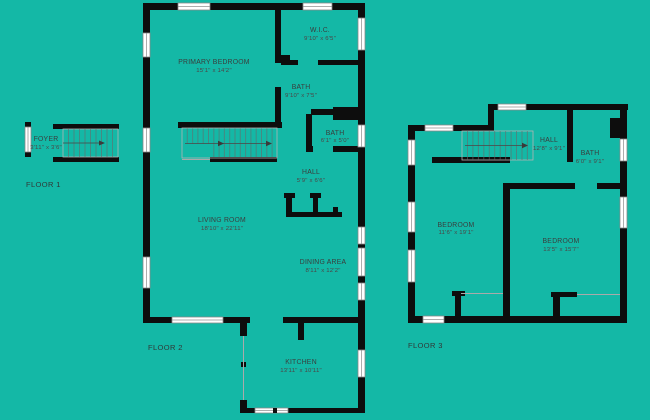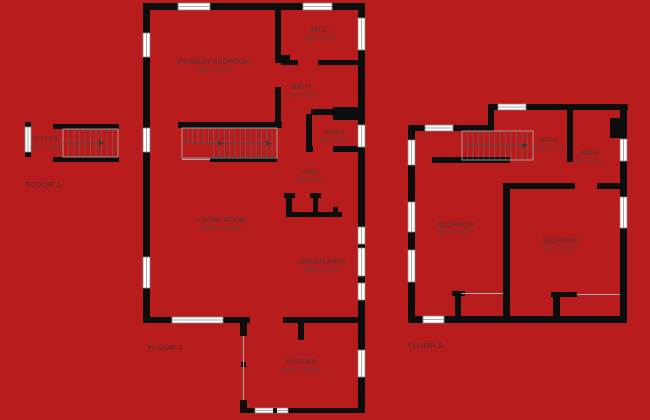--- a/index.html
+++ b/index.html
@@ -1,16 +1,16 @@
 <!DOCTYPE html>
 <html><head>
 <meta charset="utf-8">
 <style>
   html,body{margin:0;padding:0;background:#ffffff;}
-  .stage{width:650px;height:420px;position:relative;background:#b91c1c;overflow:hidden;}
+  .stage{width:650px;height:420px;position:relative;background:#14b8a6;overflow:hidden;}
   svg{display:block;font-family:"Liberation Sans",sans-serif;}
   .wall{fill:#0d0d0d;stroke:none;}
   .win-rect{fill:#ffffff;stroke:#8a8a8a;stroke-width:0.8;}
   .win-line{stroke:#8a8a8a;stroke-width:0.7;}
   .tread{stroke:#6a6a6a;stroke-width:0.6;fill:none;}
   .stair-border{fill:none;stroke:#b5b5b5;stroke-width:0.8;}
   .stair-mid{stroke:#4a4a4a;stroke-width:0.8;fill:none;}
   .arrow{fill:#3a3a3a;stroke:none;}
   .thin{stroke:#aaaaaa;stroke-width:1;fill:none;}
   .room-name{font-size:6.8px;fill:#3b3b3b;text-anchor:middle;letter-spacing:0.25px;}

